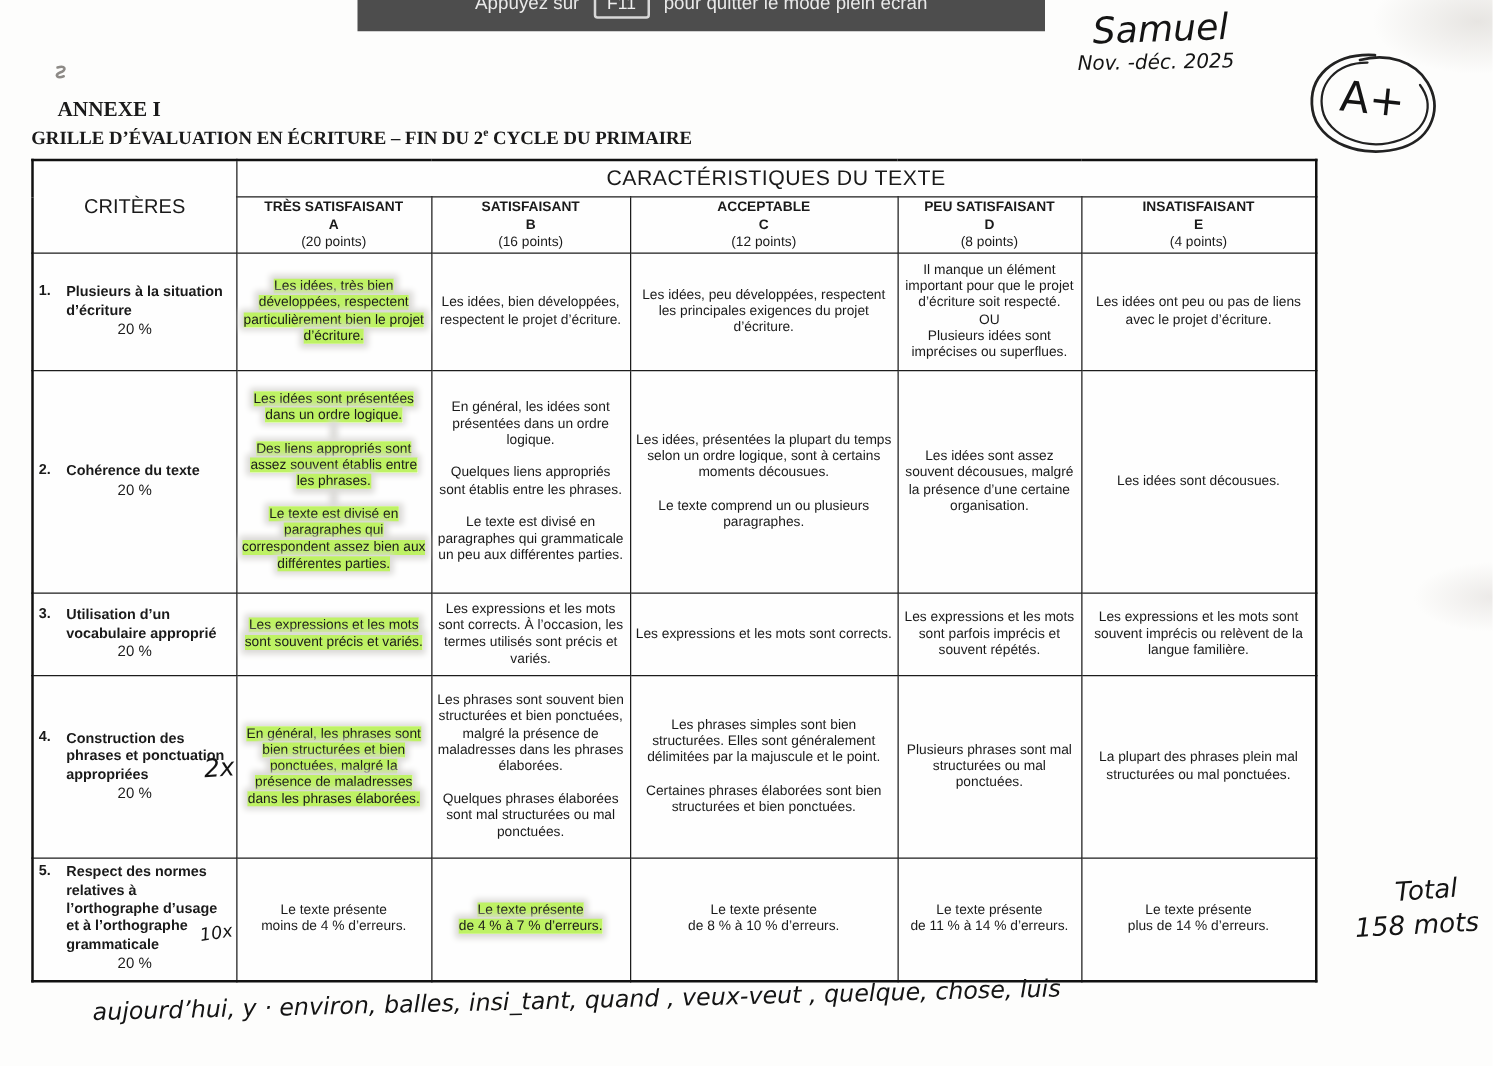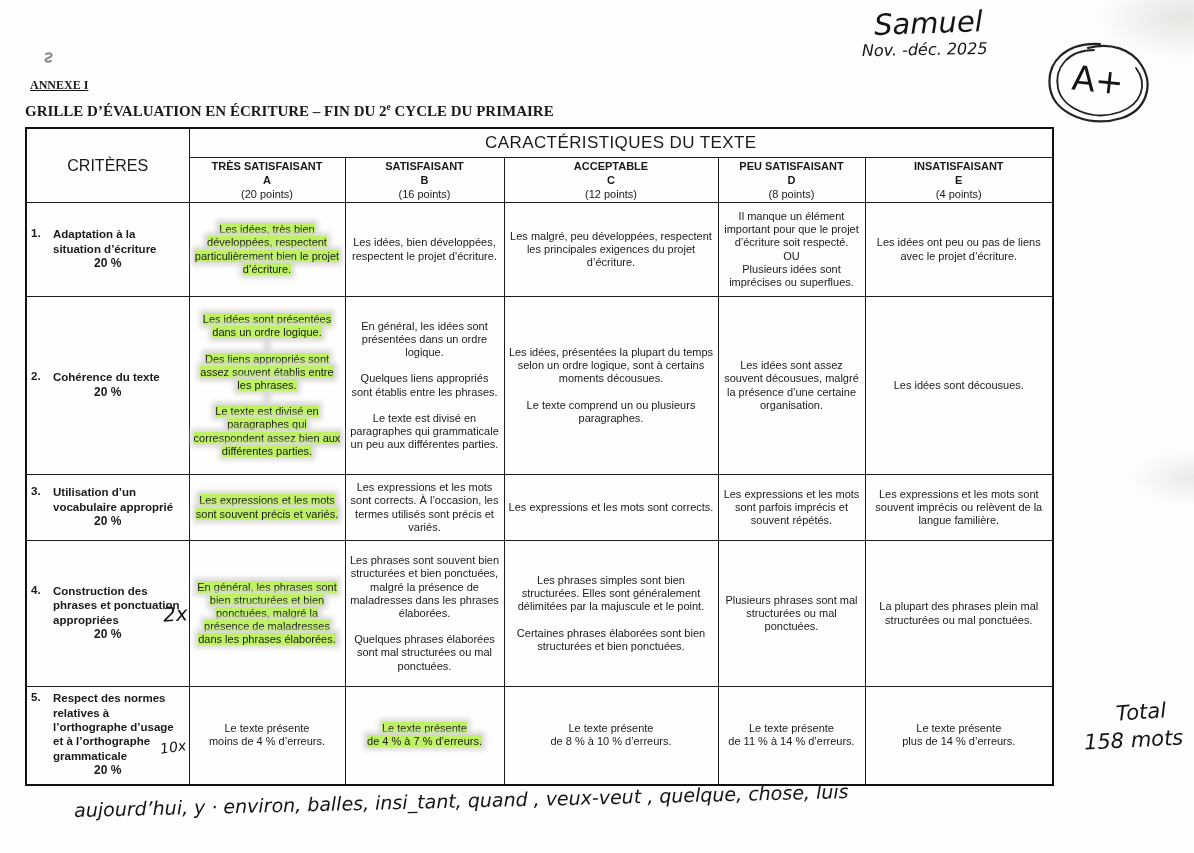--- a/index.html
+++ b/index.html
@@ -11,39 +11,39 @@
       #fdfdfc;
     font-family:"Liberation Sans", sans-serif;color:#1a1a1a;
   }
   
   .banner{position:absolute;left:286px;top:0;width:550px;height:25px;background:#4d4d4d;overflow:hidden;}
   .banner-inner{position:absolute;left:0;top:-12px;width:100%;text-align:center;color:#e9e9e9;
     font-size:15px;white-space:nowrap;}
   .keycap{display:inline-block;border:2px solid #d8d8d8;border-radius:3px;padding:4px 9px 3px;margin:0 7px;
     font-size:14px;color:#f0f0f0;background:transparent;}
   
-  .annex{position:absolute;left:30px;top:78px;font-family:"Liberation Serif", serif;font-weight:bold;font-size:12px;text-decoration:underline;}
+  .annex{position:absolute;left:46px;top:78px;font-family:"Liberation Serif", serif;font-weight:bold;font-size:17px;}
   .doc-title{position:absolute;left:25px;top:102px;width:1027px;text-align:left;
     font-family:"Liberation Serif", serif;font-weight:bold;font-size:15px;}
   .doc-title sup{font-size:62%;}
   
   table.grid{position:absolute;left:25px;top:127px;width:1027px;border-collapse:collapse;table-layout:fixed;
     background:#fefefe;}
   table.grid td{border:1px solid #1c1c1c;padding:0 4px;vertical-align:middle;}
   table.grid{border:2px solid #111;}
   td.group-h{font-size:17px;text-align:center;letter-spacing:.4px;height:28px;border-bottom:2px solid #111;}
   td.criteres{font-size:16px;text-align:center;border-right:2px solid #111;border-bottom:2px solid #111;}
   td.col-h{font-size:11px;font-weight:bold;text-align:center;line-height:1.3;height:44px;border-bottom:2px solid #111;margin-left:16px;}
   td.cell{font-size:11px;line-height:1.2;text-align:center;white-space:pre-line;}
   td.crit{vertical-align:top;border-right:2px solid #111;font-size:11.5px;position:relative;padding:3px 4px 3px 6px;}
   .crit-wrap{display:flex;flex-direction:column;justify-content:space-between;height:100%;}
   .crit-top{display:flex;}
   .crit-num{font-weight:bold;width:22px;flex:none;}
   .crit-title{font-weight:bold;line-height:1.25;}
-  .crit-weight{font-weight:bold;font-size:12px;text-align:center;padding-bottom:2px;}
+  .crit-weight{font-weight:normal;font-size:12px;text-align:center;padding-bottom:2px;}
   .hl .cell-text{background:#bef264;box-shadow:0 0 5px 3px #d9d8d5;-webkit-box-decoration-break:clone;}
   
   .hw{font-family:"DejaVu Sans", cursive;font-style:italic;color:#141414;}
   .hw-name{position:absolute;left:874px;top:6px;font-size:29px;transform:rotate(-2deg);}
   .hw-date{position:absolute;left:862px;top:40px;font-size:16px;transform:rotate(-1deg);}
   .hw-grade-box{position:absolute;left:1038px;top:38px;width:118px;height:88px;}
   .hw-grade-box svg{position:absolute;left:0;top:0;}
   .hw-grade{position:absolute;left:34px;top:22px;font-size:34px;transform:rotate(6deg);font-style:normal;
     font-family:"DejaVu Sans", cursive;}
   .hw-mult4{position:absolute;left:163px;top:602px;font-size:20px;transform:rotate(-4deg);}
@@ -52,20 +52,27 @@
   .hw-total-value{position:absolute;left:1084px;top:728px;font-size:21px;transform:rotate(-3deg);white-space:nowrap;}
   .hw-words{position:absolute;left:74px;top:788px;width:900px;font-size:19px;transform:rotate(-1.4deg);
     white-space:nowrap;}
   .pencil-mark{position:absolute;left:40px;top:50px;}
 </style>
 </head>
 <body>
 
 <div id="page">
 
+  <div class="banner">
+    <div class="banner-inner">
+      <span>Appuyez sur</span>
+      <span class="keycap">F11</span>
+      <span>pour quitter le mode plein écran</span>
+    </div>
+  </div>
 
   <svg class="pencil-mark" width="20" height="20" viewBox="0 0 20 20">
     <path d="M6 4 C12 2, 14 6, 8 8 C3 10, 6 13, 11 11" stroke="#8d8a86" stroke-width="2" fill="none" stroke-linecap="round"></path>
   </svg>
 
   <div class="annex">ANNEXE I</div>
   <div class="doc-title"><span>GRILLE D’ÉVALUATION EN ÉCRITURE – FIN DU 2</span><sup>e</sup><span> CYCLE DU PRIMAIRE</span></div>
 
   <table class="grid">
     <colgroup>
@@ -87,28 +94,28 @@
       <td class="col-h"><span>ACCEPTABLE</span><br><span>C</span><br><span style="font-weight:normal">(12 points)</span></td>
       <td class="col-h"><span>PEU SATISFAISANT</span><br><span>D</span><br><span style="font-weight:normal">(8 points)</span></td>
       <td class="col-h"><span>INSATISFAISANT</span><br><span>E</span><br><span style="font-weight:normal">(4 points)</span></td>
     </tr>
 
     <tr style="height:94px">
       <td class="crit">
             <div class="crit-wrap">
         <div class="crit-top">
                 <span class="crit-num">1.</span>
-                <span class="crit-title">Adaptation à la situation d’écriture</span>
+                <span class="crit-title">Plusieurs à la situation d’écriture</span>
               </div>
         <div class="crit-weight">20 %</div>
             </div>
           </td>
       <td class="cell hl"><span class="cell-text">Les idées, très bien développées, respectent particulièrement bien le projet d’écriture.</span></td>
       <td class="cell"><span class="cell-text">Les idées, bien développées, respectent le projet d’écriture.</span></td>
-      <td class="cell"><span class="cell-text">Les malgré, peu développées, respectent les principales exigences du projet d’écriture.</span></td>
+      <td class="cell"><span class="cell-text">Les idées, peu développées, respectent les principales exigences du projet d’écriture.</span></td>
       <td class="cell"><span class="cell-text">Il manque un élément important pour que le projet d’écriture soit respecté.
 OU
 Plusieurs idées sont imprécises ou superflues.</span></td>
       <td class="cell"><span class="cell-text">Les idées ont peu ou pas de liens avec le projet d’écriture.</span></td>
     </tr>
 
     <tr style="height:178px">
       <td class="crit">
             <div class="crit-wrap">
         <div class="crit-top">

